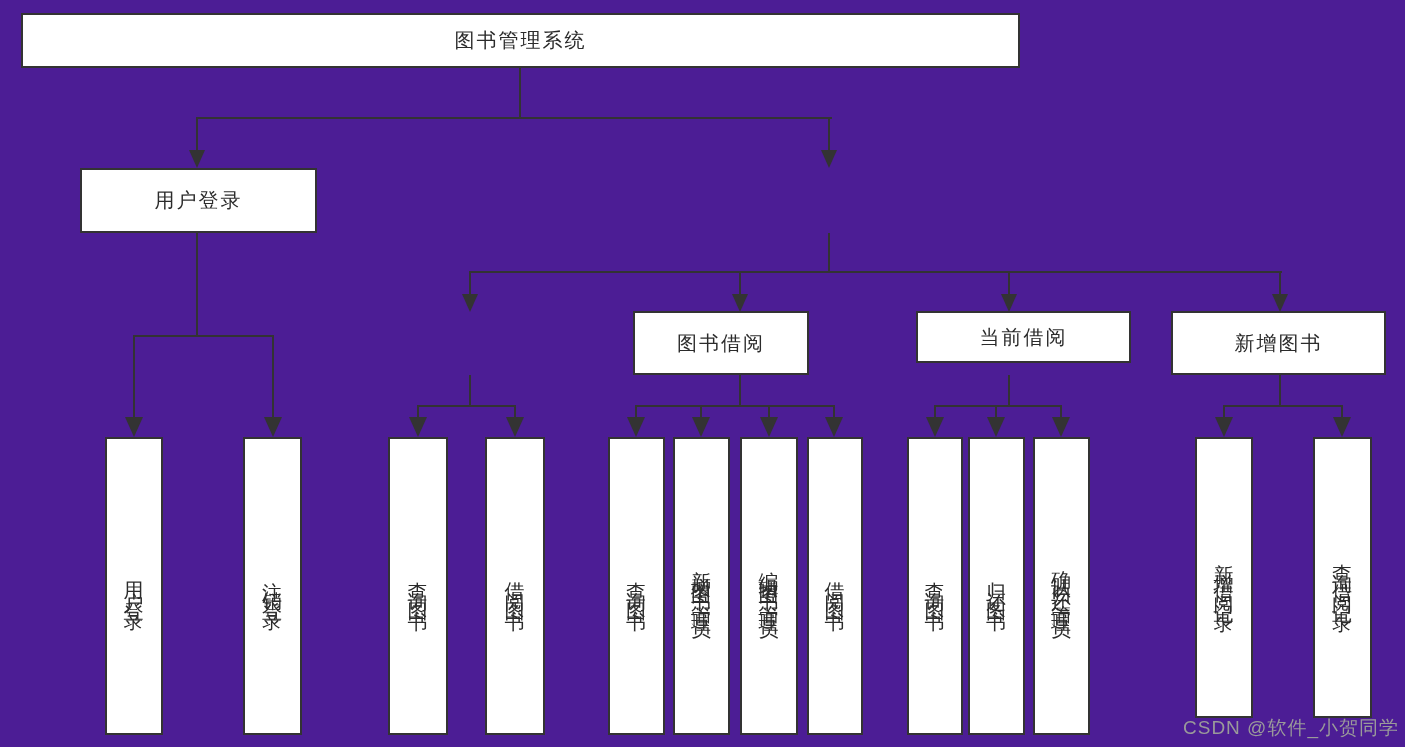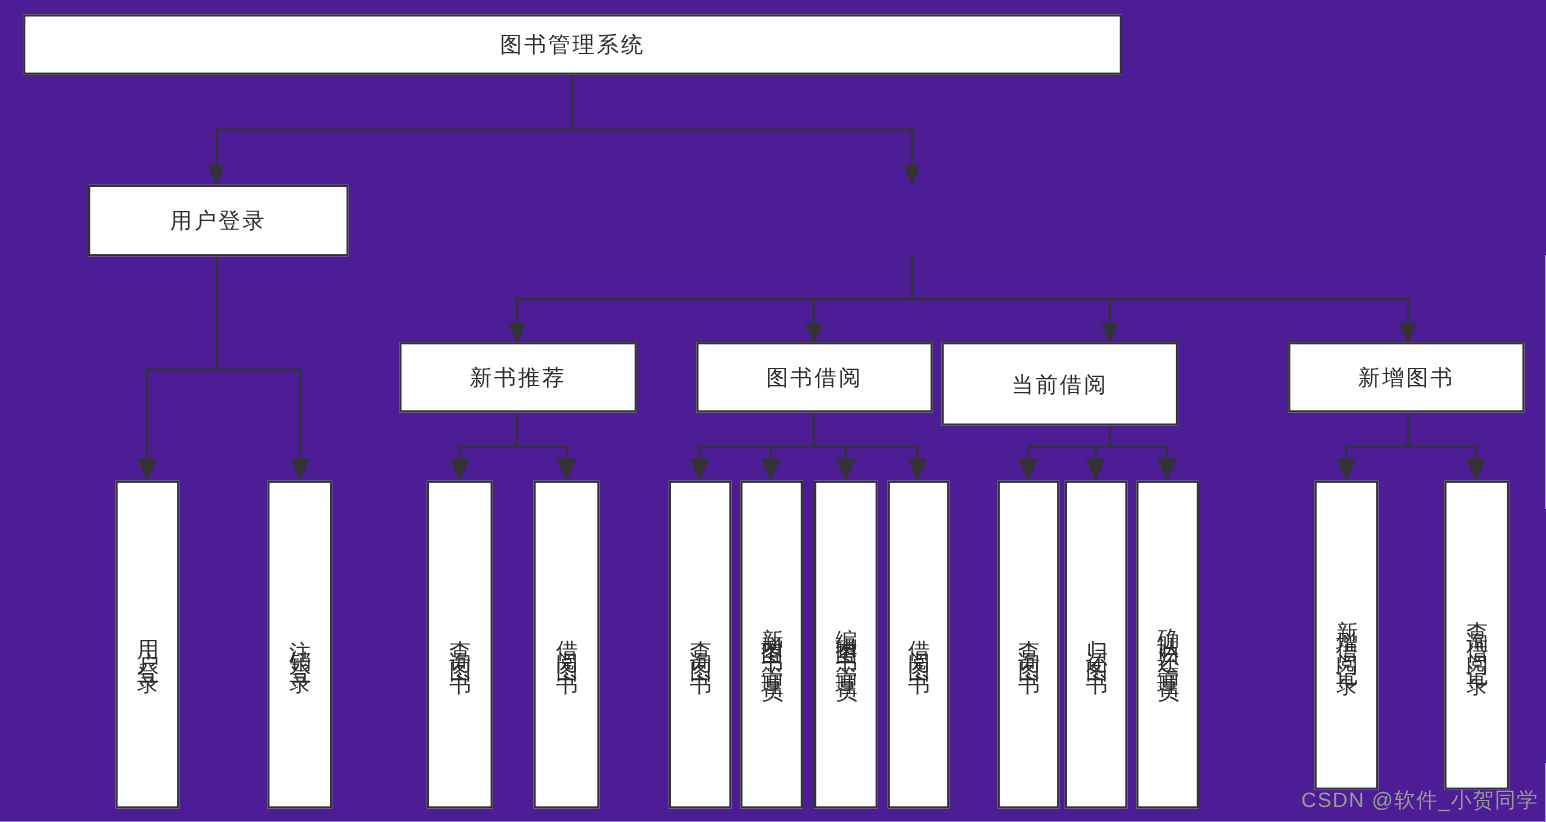--- a/index.html
+++ b/index.html
@@ -90,27 +90,24 @@
   <div class="hline" style="left:469px; top:271px; width:813px;"></div>
   <div class="vline" style="left:469px; top:271px; height:24px;"></div>
   <div class="arrow sm" style="left:462px; top:294px;"></div>
   <div class="vline" style="left:739px; top:271px; height:24px;"></div>
   <div class="arrow sm" style="left:732px; top:294px;"></div>
   <div class="vline" style="left:1008px; top:271px; height:24px;"></div>
   <div class="arrow sm" style="left:1001px; top:294px;"></div>
   <div class="vline" style="left:1279px; top:271px; height:24px;"></div>
   <div class="arrow sm" style="left:1272px; top:294px;"></div>
 
-  <div class="node" style="left:363px; top:311px; width:216px; height:64px;">
-    <span>新书推荐</span>
-  </div>
-  <div class="node" style="left:633px; top:311px; width:215px; height:64px;">
+  <div class="node" style="left:633px; top:311px; width:176px; height:64px;">
     <span>图书借阅</span>
   </div>
-  <div class="node" style="left:856px; top:311px; width:215px; height:76px;">
+  <div class="node" style="left:916px; top:311px; width:215px; height:52px;">
     <span>当前借阅</span>
   </div>
   <div class="node" style="left:1171px; top:311px; width:215px; height:64px;">
     <span>新增图书</span>
   </div>
 
   <div class="vline" style="left:469px; top:375px; height:31px;"></div>
   <div class="hline" style="left:417px; top:405px; width:99px;"></div>
   <div class="vline" style="left:417px; top:405px; height:14px;"></div>
   <div class="arrow" style="left:409px; top:417px;"></div>

